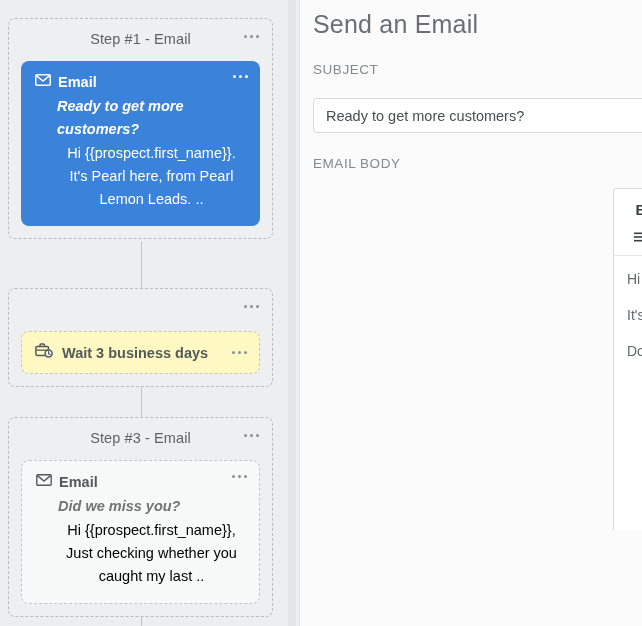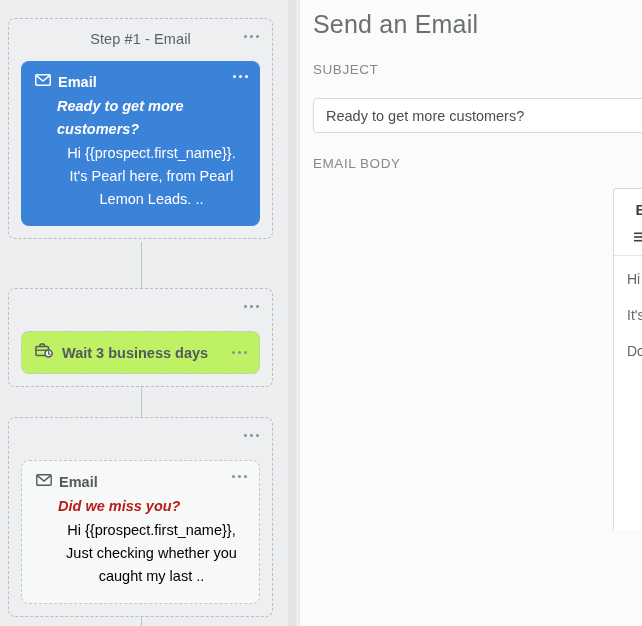--- a/index.html
+++ b/index.html
@@ -64,21 +64,21 @@
   .node.email-selected{
     background:#3b82d9;
     padding:13px 14px 15px 14px;
   }
   .node.email-plain{
     background:#f7f8f8;
     border:1px dashed #c2c5c9;
     padding:13px 14px 15px 14px;
   }
   .node.wait{
-    background:#bef264;
+    background:#fef9c3;
     border:1px dashed #c2c5c9;
     padding:11px 14px 11px 13px;
     display:flex;align-items:center;
   }
   .node .dots{right:12px;top:14px;}
   .node.wait .dots{right:12px;top:50%;margin-top:-2px;}
 
   .node-head{display:flex;align-items:flex-start;gap:7px;margin-bottom:5px;}
   .node-head .label{font-size:14.5px;font-weight:bold;}
   .email-selected .node-head .label{color:#ffffff;}
@@ -88,21 +88,21 @@
 
   .preview{margin-left:22px;}
   .preview .subj{
     font-size:14.5px;font-style:italic;font-weight:bold;
     line-height:1.58;margin:0 0 1px 0;
   }
   .preview .body{
     font-size:14.5px;line-height:1.58;margin:0;text-align:center;
   }
   .email-selected .preview .subj,.email-selected .preview .body{color:#ffffff;}
-  .email-plain .preview .subj{color:#b91c1c;}
+  .email-plain .preview .subj{color:#737373;}
   .email-plain .preview .body{color:#000000;}
 
   .wait-label{
     font-size:14.5px;font-weight:bold;color:#55595c;margin-left:9px;
   }
 
   
   .detail{
     position:absolute;left:300px;top:0;width:342px;height:530px;
     background:#fbfbfc;overflow:hidden;
@@ -227,20 +227,21 @@
               <circle cx="13.6" cy="10.6" r="3.5" fill="#f7f8f8" stroke="#55595c" stroke-width="1.5"></circle>
               <path d="M13.6 8.7 V10.7 L15 11.5" stroke="#55595c" stroke-width="1.3" fill="none" stroke-linecap="round"></path>
             </svg>
           </span>
           <span class="wait-label">Wait 3 business days</span>
         </div>
       </div>
 
       <div class="step-card" style="top:417px;">
         <div class="step-head">
+          <div class="step-title">Step #3 - Email</div>
           <div class="dots">
               <i></i>
               <i></i>
               <i></i>
             </div>
         </div>
         <div class="node email-plain">
           <div class="dots">
               <i></i>
               <i></i>

